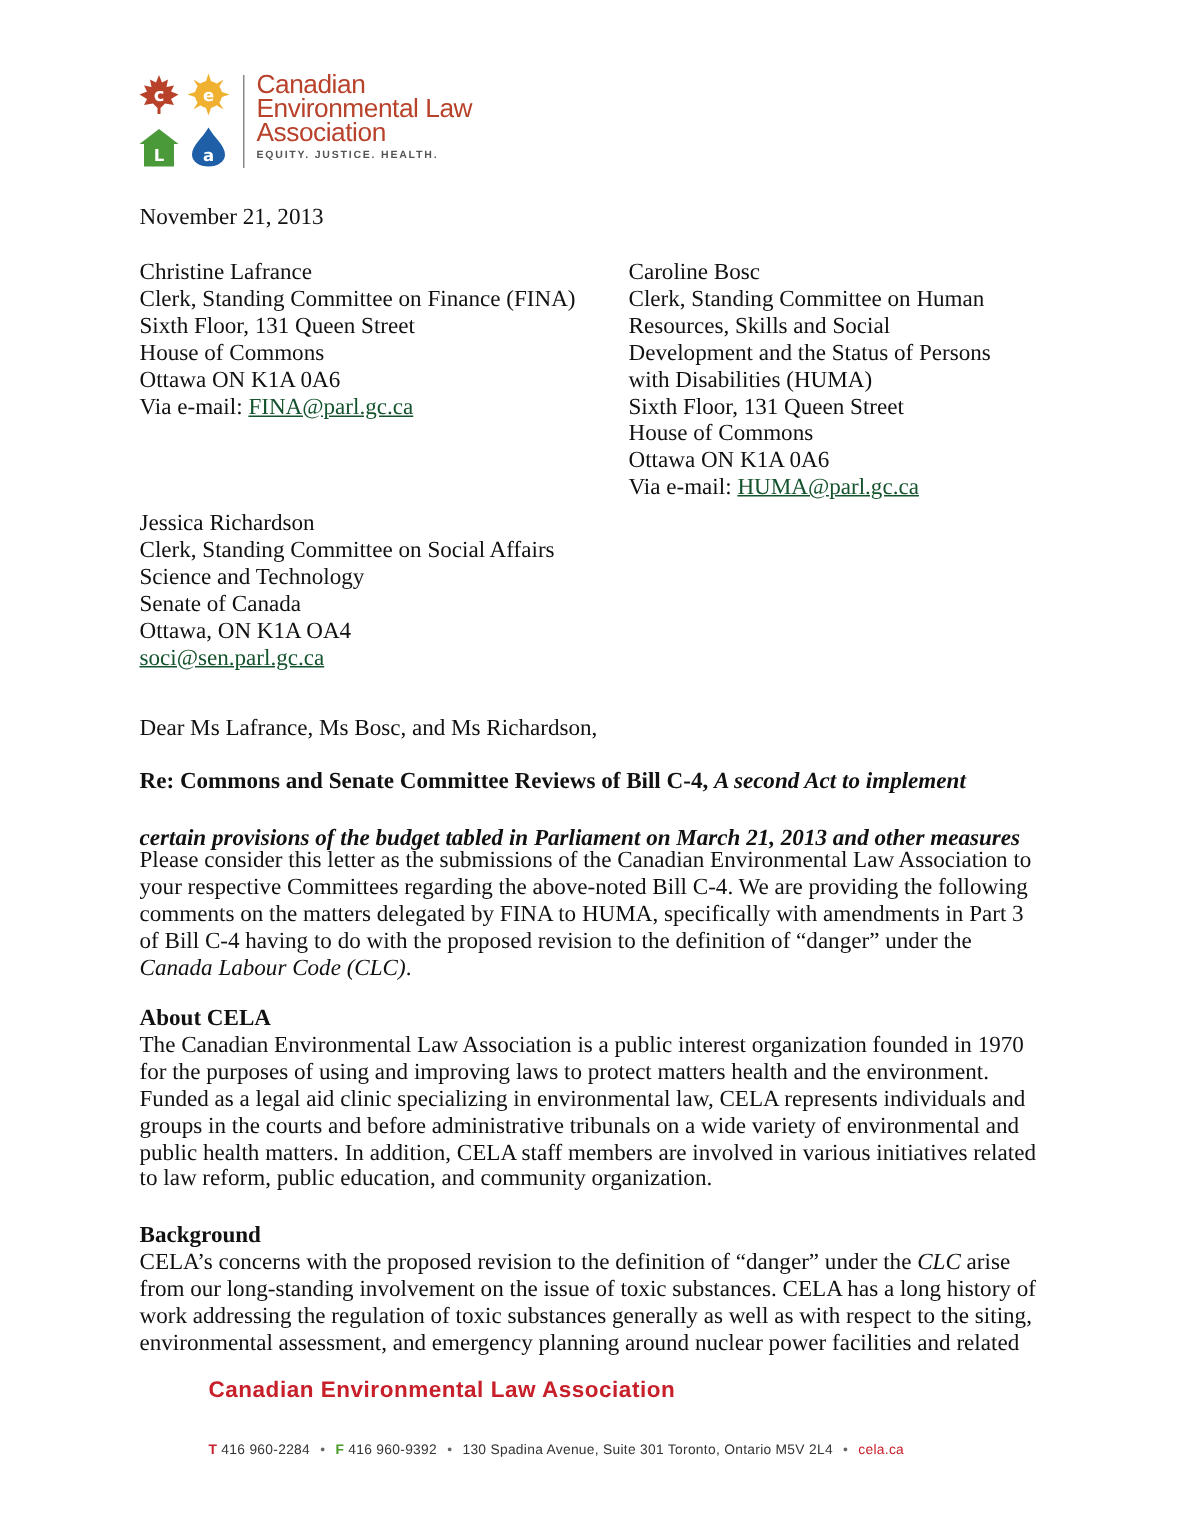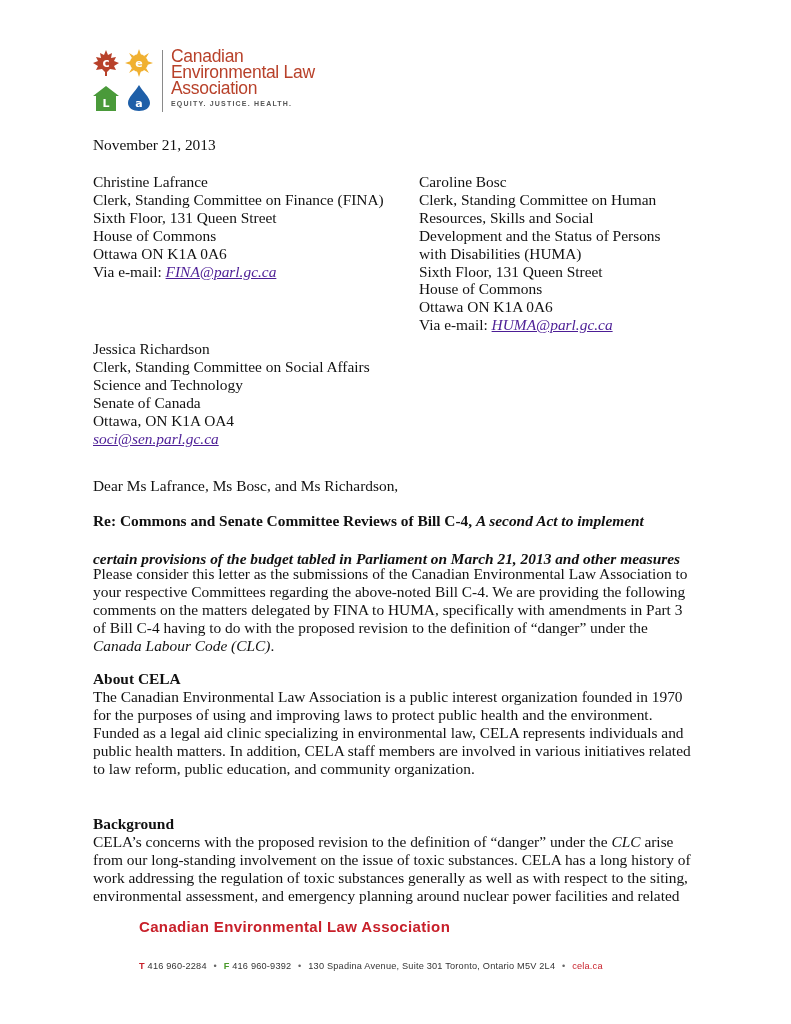--- a/index.html
+++ b/index.html
@@ -14,21 +14,21 @@
   .logo-text { position: absolute; left: 79px; top: 0; font-family: Liberation Sans, sans-serif; color: #b8412a; white-space: nowrap; }
   .logo-line { font-size: 17.5px; line-height: 16px; letter-spacing: -0.3px; }
   .logo-tag { font-size: 7px; line-height: 10px; letter-spacing: 1.2px; color: #555; margin-top: 3px; font-weight: bold; }
 
   
   .doc { font-family: "Liberation Serif", "DejaVu Serif", serif; font-size: 15.4px; color: #111; line-height: 17.9px; }
   .block { position: absolute; left: 93px; white-space: nowrap; }
   .block-right { position: absolute; left: 419px; white-space: nowrap; }
   .para { position: absolute; left: 93px; width: 620px; white-space: nowrap; }
   .line { display: block; }
-  a.email { color: #4c1d95; text-decoration: underline; font-style: italic; }
+  a.email { color: #14532d; text-decoration: underline; }
   .bold { font-weight: bold; }
   .ital { font-style: italic; margin-top: 20px; }
 
   
   .footer { position: absolute; left: 139px; top: 918px; font-family: "Liberation Sans", "DejaVu Sans", sans-serif; white-space: nowrap; }
   .footer-org { color: #c8202a; font-size: 15px; font-weight: bold; letter-spacing: 0.35px; }
   .footer-contact { color: #333; font-size: 9.2px; margin-top: 26px; letter-spacing: 0.2px; }
   .footer-contact .t { color: #c8202a; font-weight: bold; }
   .footer-contact .f { color: #4a9a2a; font-weight: bold; }
   .footer-contact .web { color: #c8202a; }
@@ -126,22 +126,23 @@
       <span class="line">Please consider this letter as the submissions of the Canadian Environmental Law Association to</span>
       <span class="line">your respective Committees regarding the above-noted Bill C-4. We are providing the following</span>
       <span class="line">comments on the matters delegated by FINA to HUMA, specifically with amendments in Part 3</span>
       <span class="line">of Bill C-4 having to do with the proposed revision to the definition of “danger” under the</span>
       <span class="line"><span class="ital">Canada Labour Code (CLC)</span><span>.</span></span>
     </div>
 
     <div class="para" style="top:670px">
       <span class="line bold">About CELA</span>
       <span class="line">The Canadian Environmental Law Association is a public interest organization founded in 1970</span>
-      <span class="line">for the purposes of using and improving laws to protect public health and the environment.</span>
+      <span class="line">for the purposes of using and improving laws to protect matters health and the environment.</span>
       <span class="line">Funded as a legal aid clinic specializing in environmental law, CELA represents individuals and</span>
+      <span class="line">groups in the courts and before administrative tribunals on a wide variety of environmental and</span>
       <span class="line">public health matters. In addition, CELA staff members are involved in various initiatives related</span>
       <span class="line">to law reform, public education, and community organization.</span>
     </div>
 
     <div class="para" style="top:815px">
       <span class="line bold">Background</span>
       <span class="line"><span>CELA’s concerns with the proposed revision to the definition of “danger” under the </span><span class="ital">CLC</span><span> arise</span></span>
       <span class="line">from our long-standing involvement on the issue of toxic substances. CELA has a long history of</span>
       <span class="line">work addressing the regulation of toxic substances generally as well as with respect to the siting,</span>
       <span class="line">environmental assessment, and emergency planning around nuclear power facilities and related</span>

